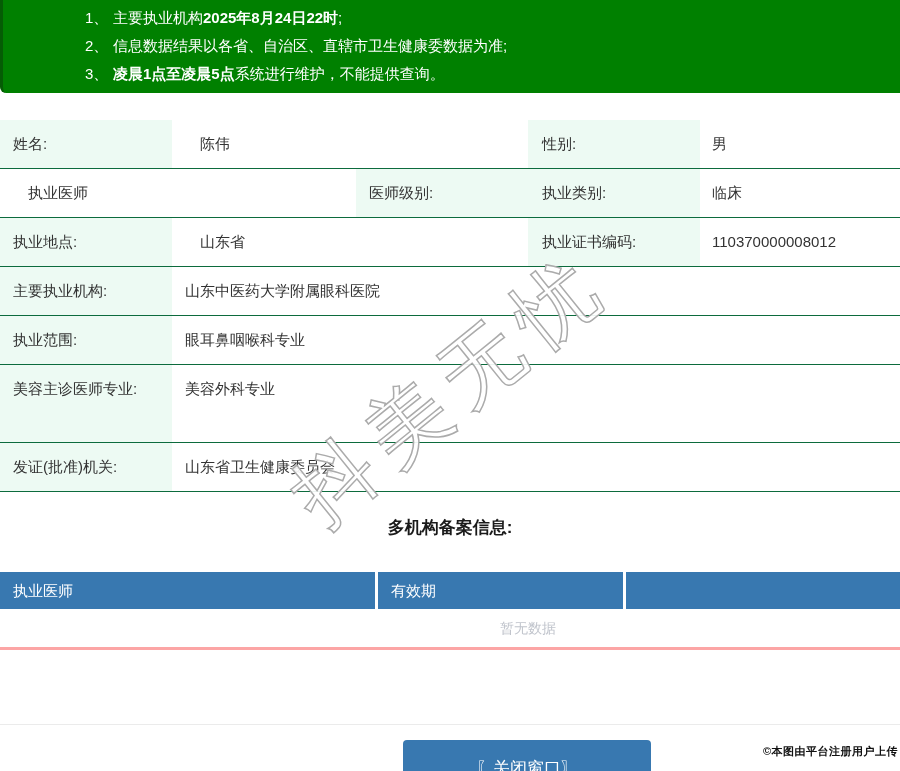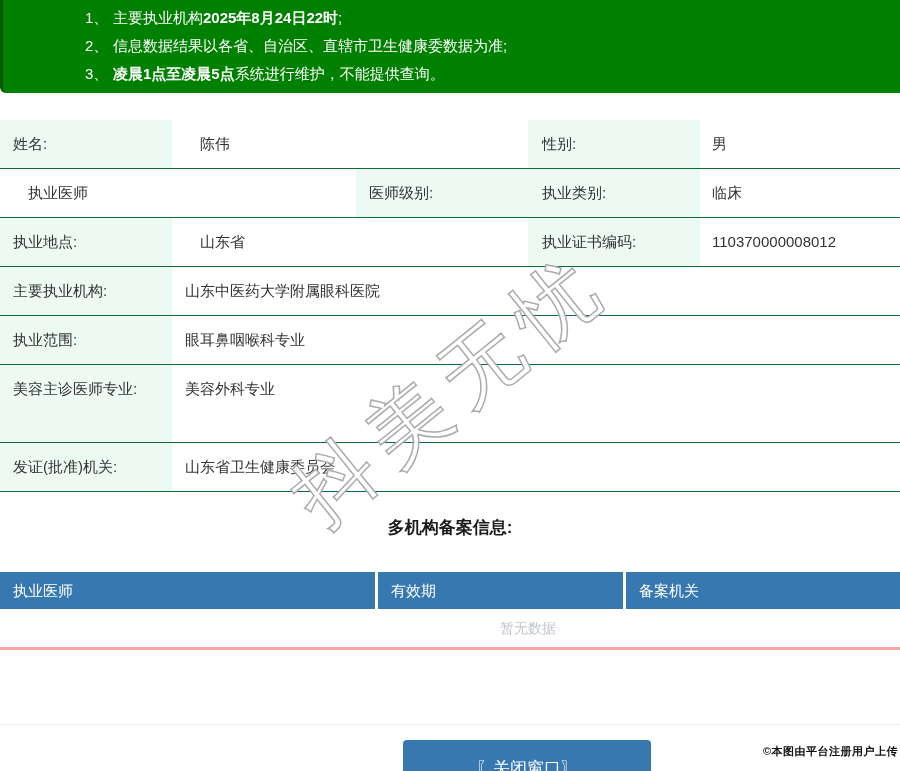--- a/index.html
+++ b/index.html
@@ -217,21 +217,20 @@
       <div class="cell value-wide">山东省卫生健康委员会</div>
     </div>
   </div>
 
   <div class="section-title">多机构备案信息:</div>
 
   <div class="filing-table">
     <div class="filing-header">
       <div class="fcol c1">执业医师</div>
       <div class="fcol c2">有效期</div>
-      <div class="fcol c3">备案机关</div>
     </div>
     <div class="filing-empty">暂无数据</div>
   </div>
 
   <div class="footer-divider"></div>
   <button class="close-btn">〖关闭窗口〗</button>
   <div class="copyright">©本图由平台注册用户上传</div>
 
   <div class="watermark">抖美无忧</div>
 

